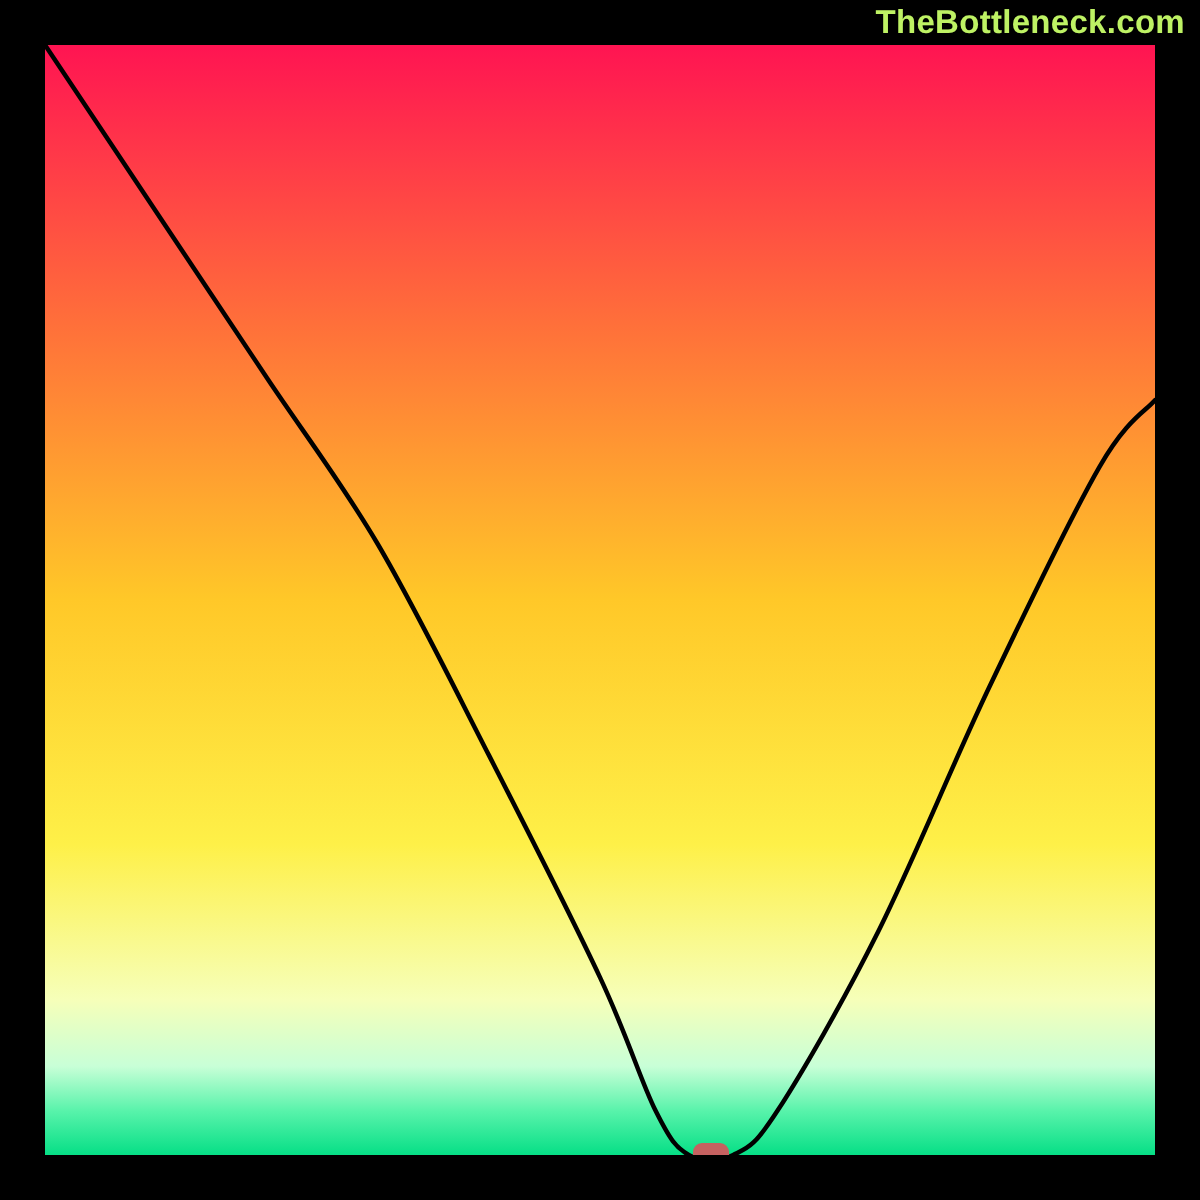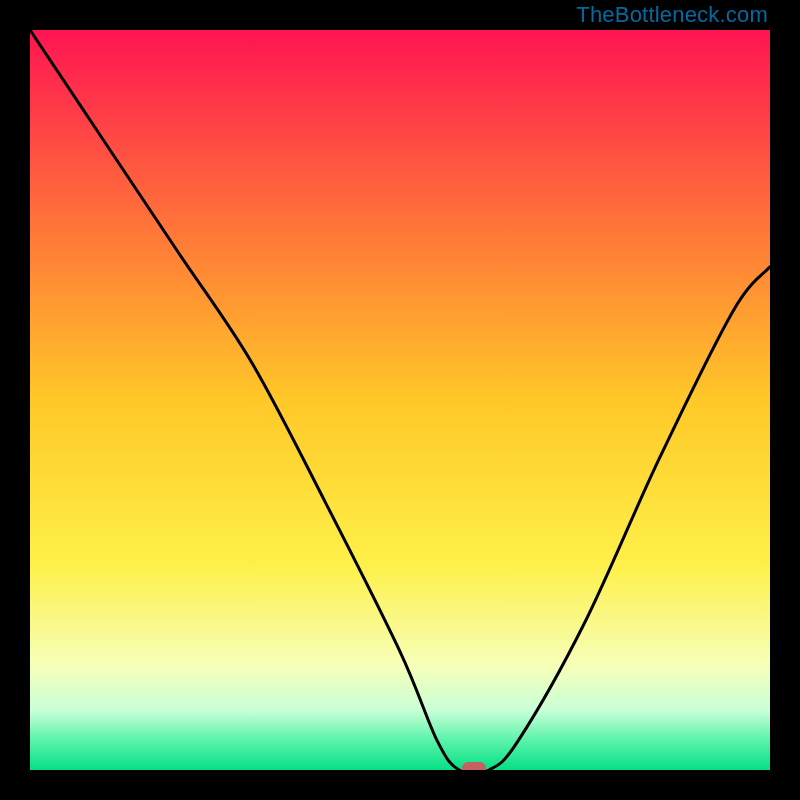--- a/index.html
+++ b/index.html
@@ -13,24 +13,24 @@
   }
   .frame {
     position: relative;
     width: 800px;
     height: 800px;
     background: #000;
   }
   .watermark {
     position: absolute;
     top: 2px;
-    right: 32px;
-    color: #0369a1;
+    right: 10px;
+    color: #bef264;
     font-size: 22px;
-    font-weight: 400;
+    font-weight: 700;
     letter-spacing: 0.2px;
   }
   .plot {
     position: absolute;
     left: 30px;
     top: 30px;
     width: 740px;
     height: 740px;
   }
   svg { display: block; }

